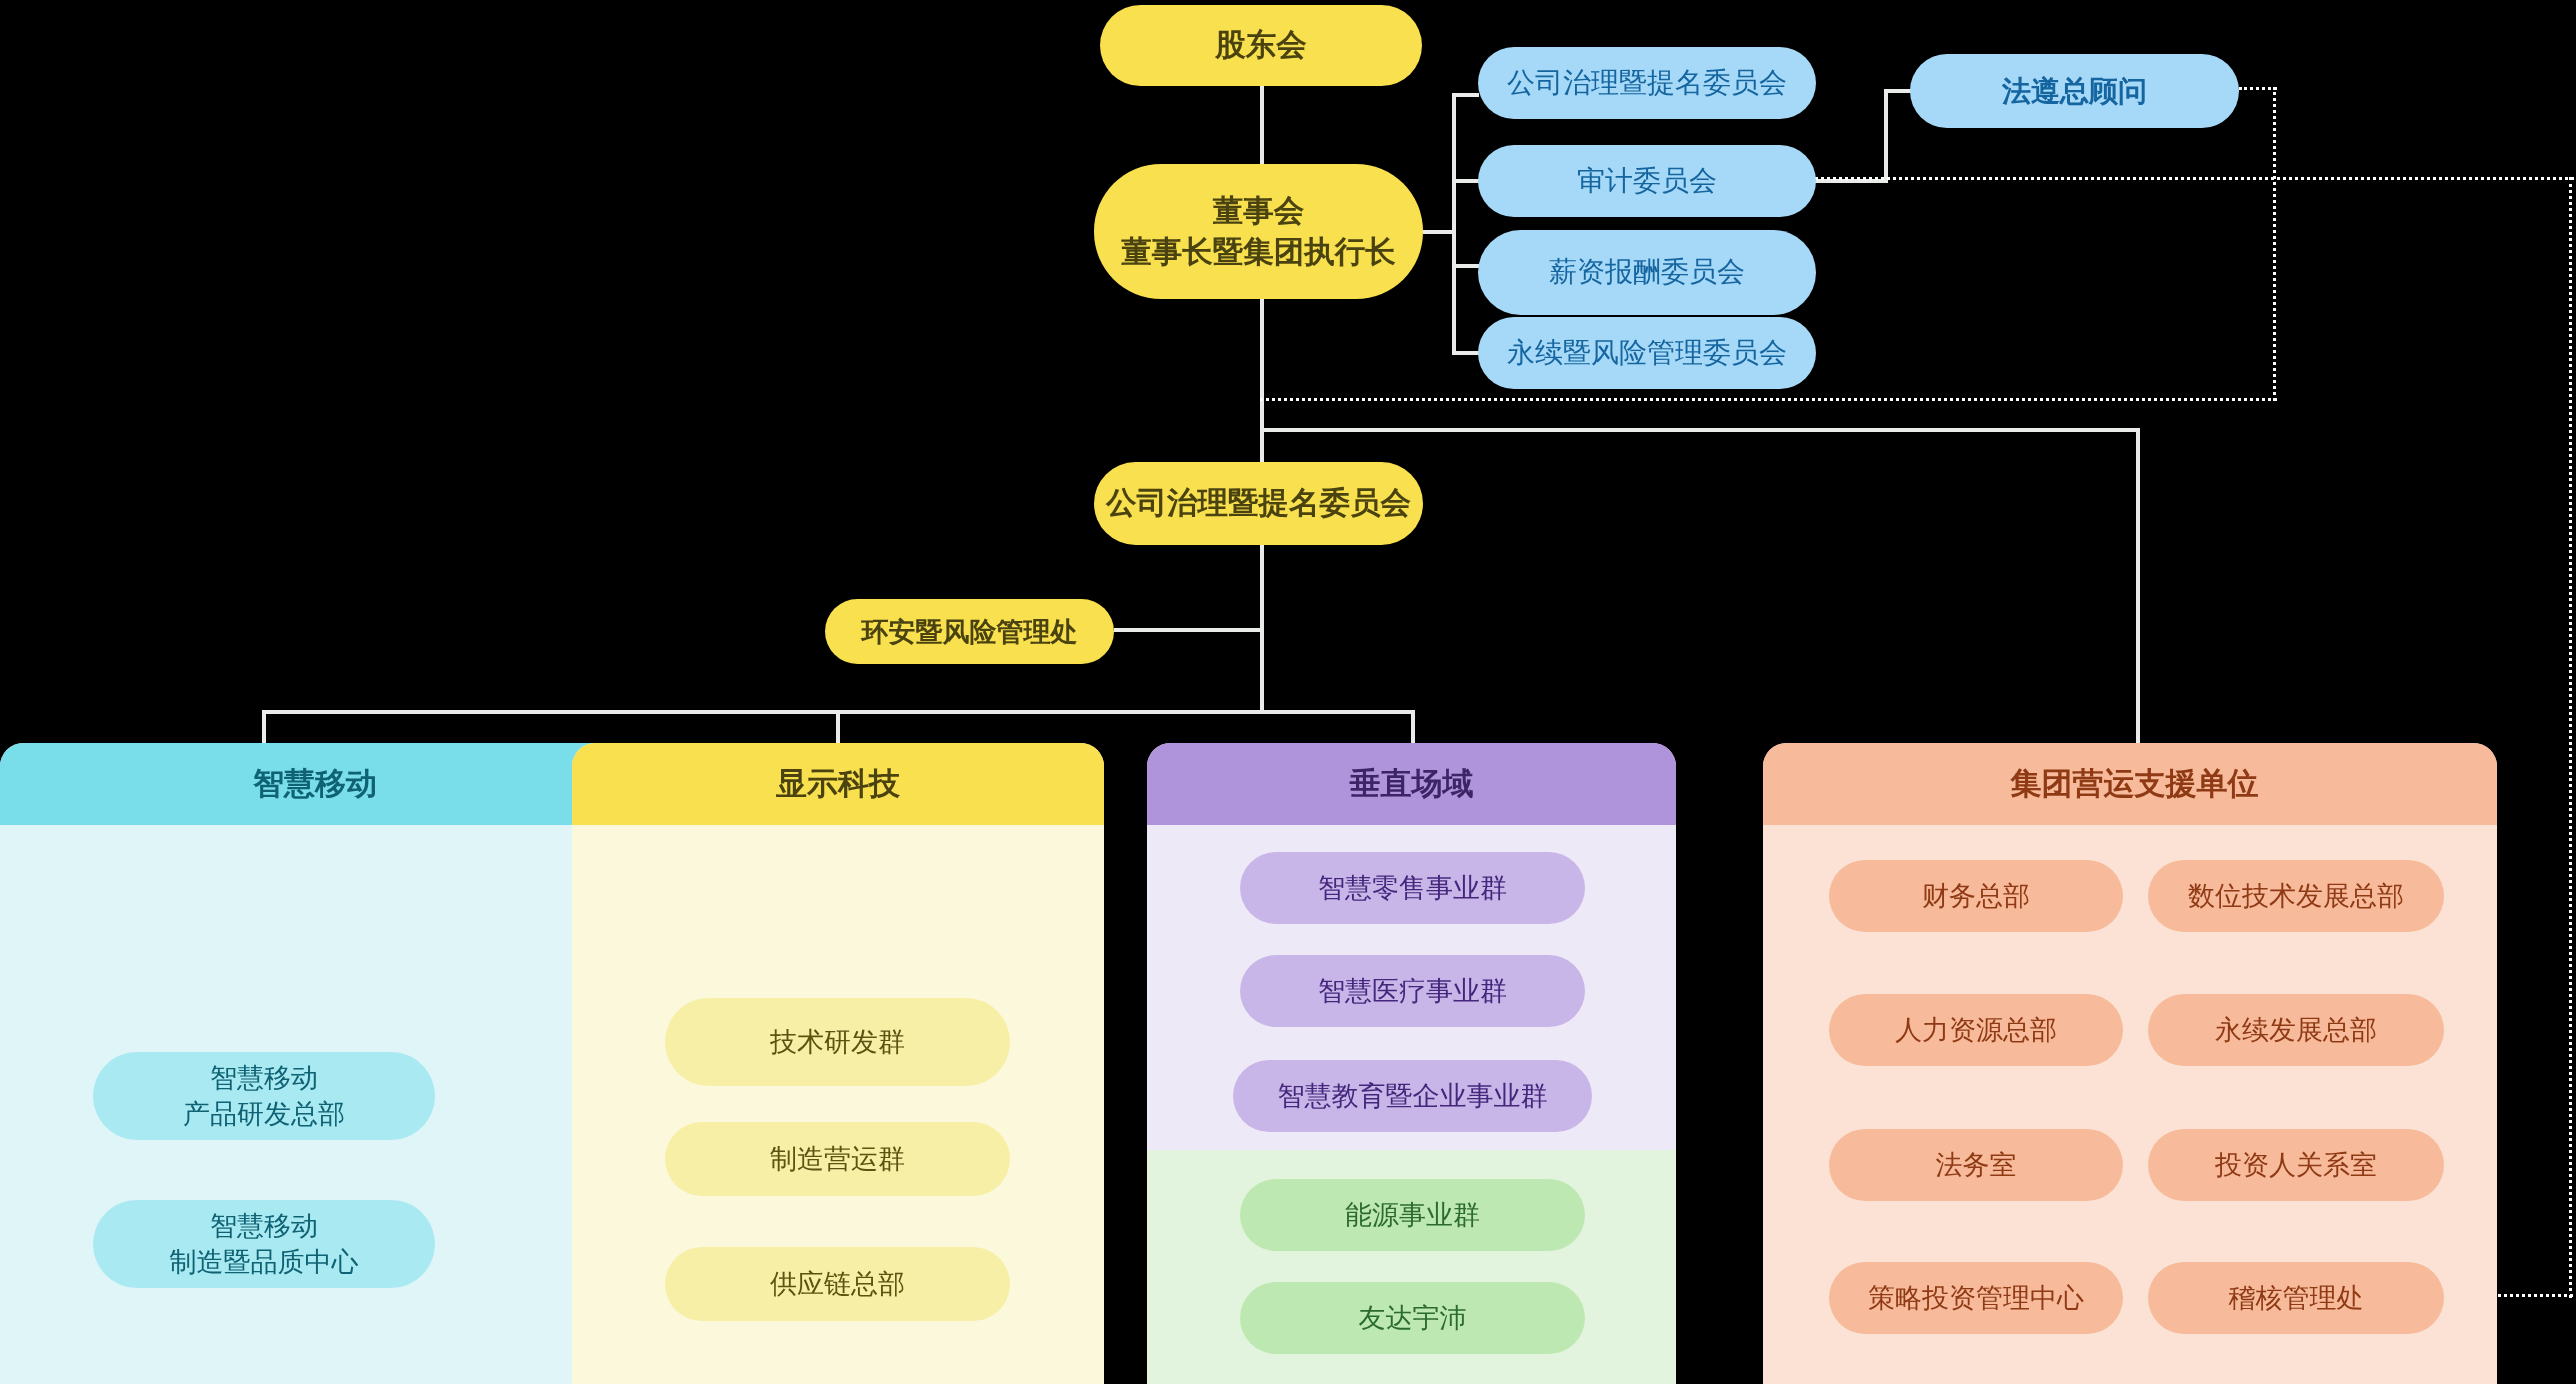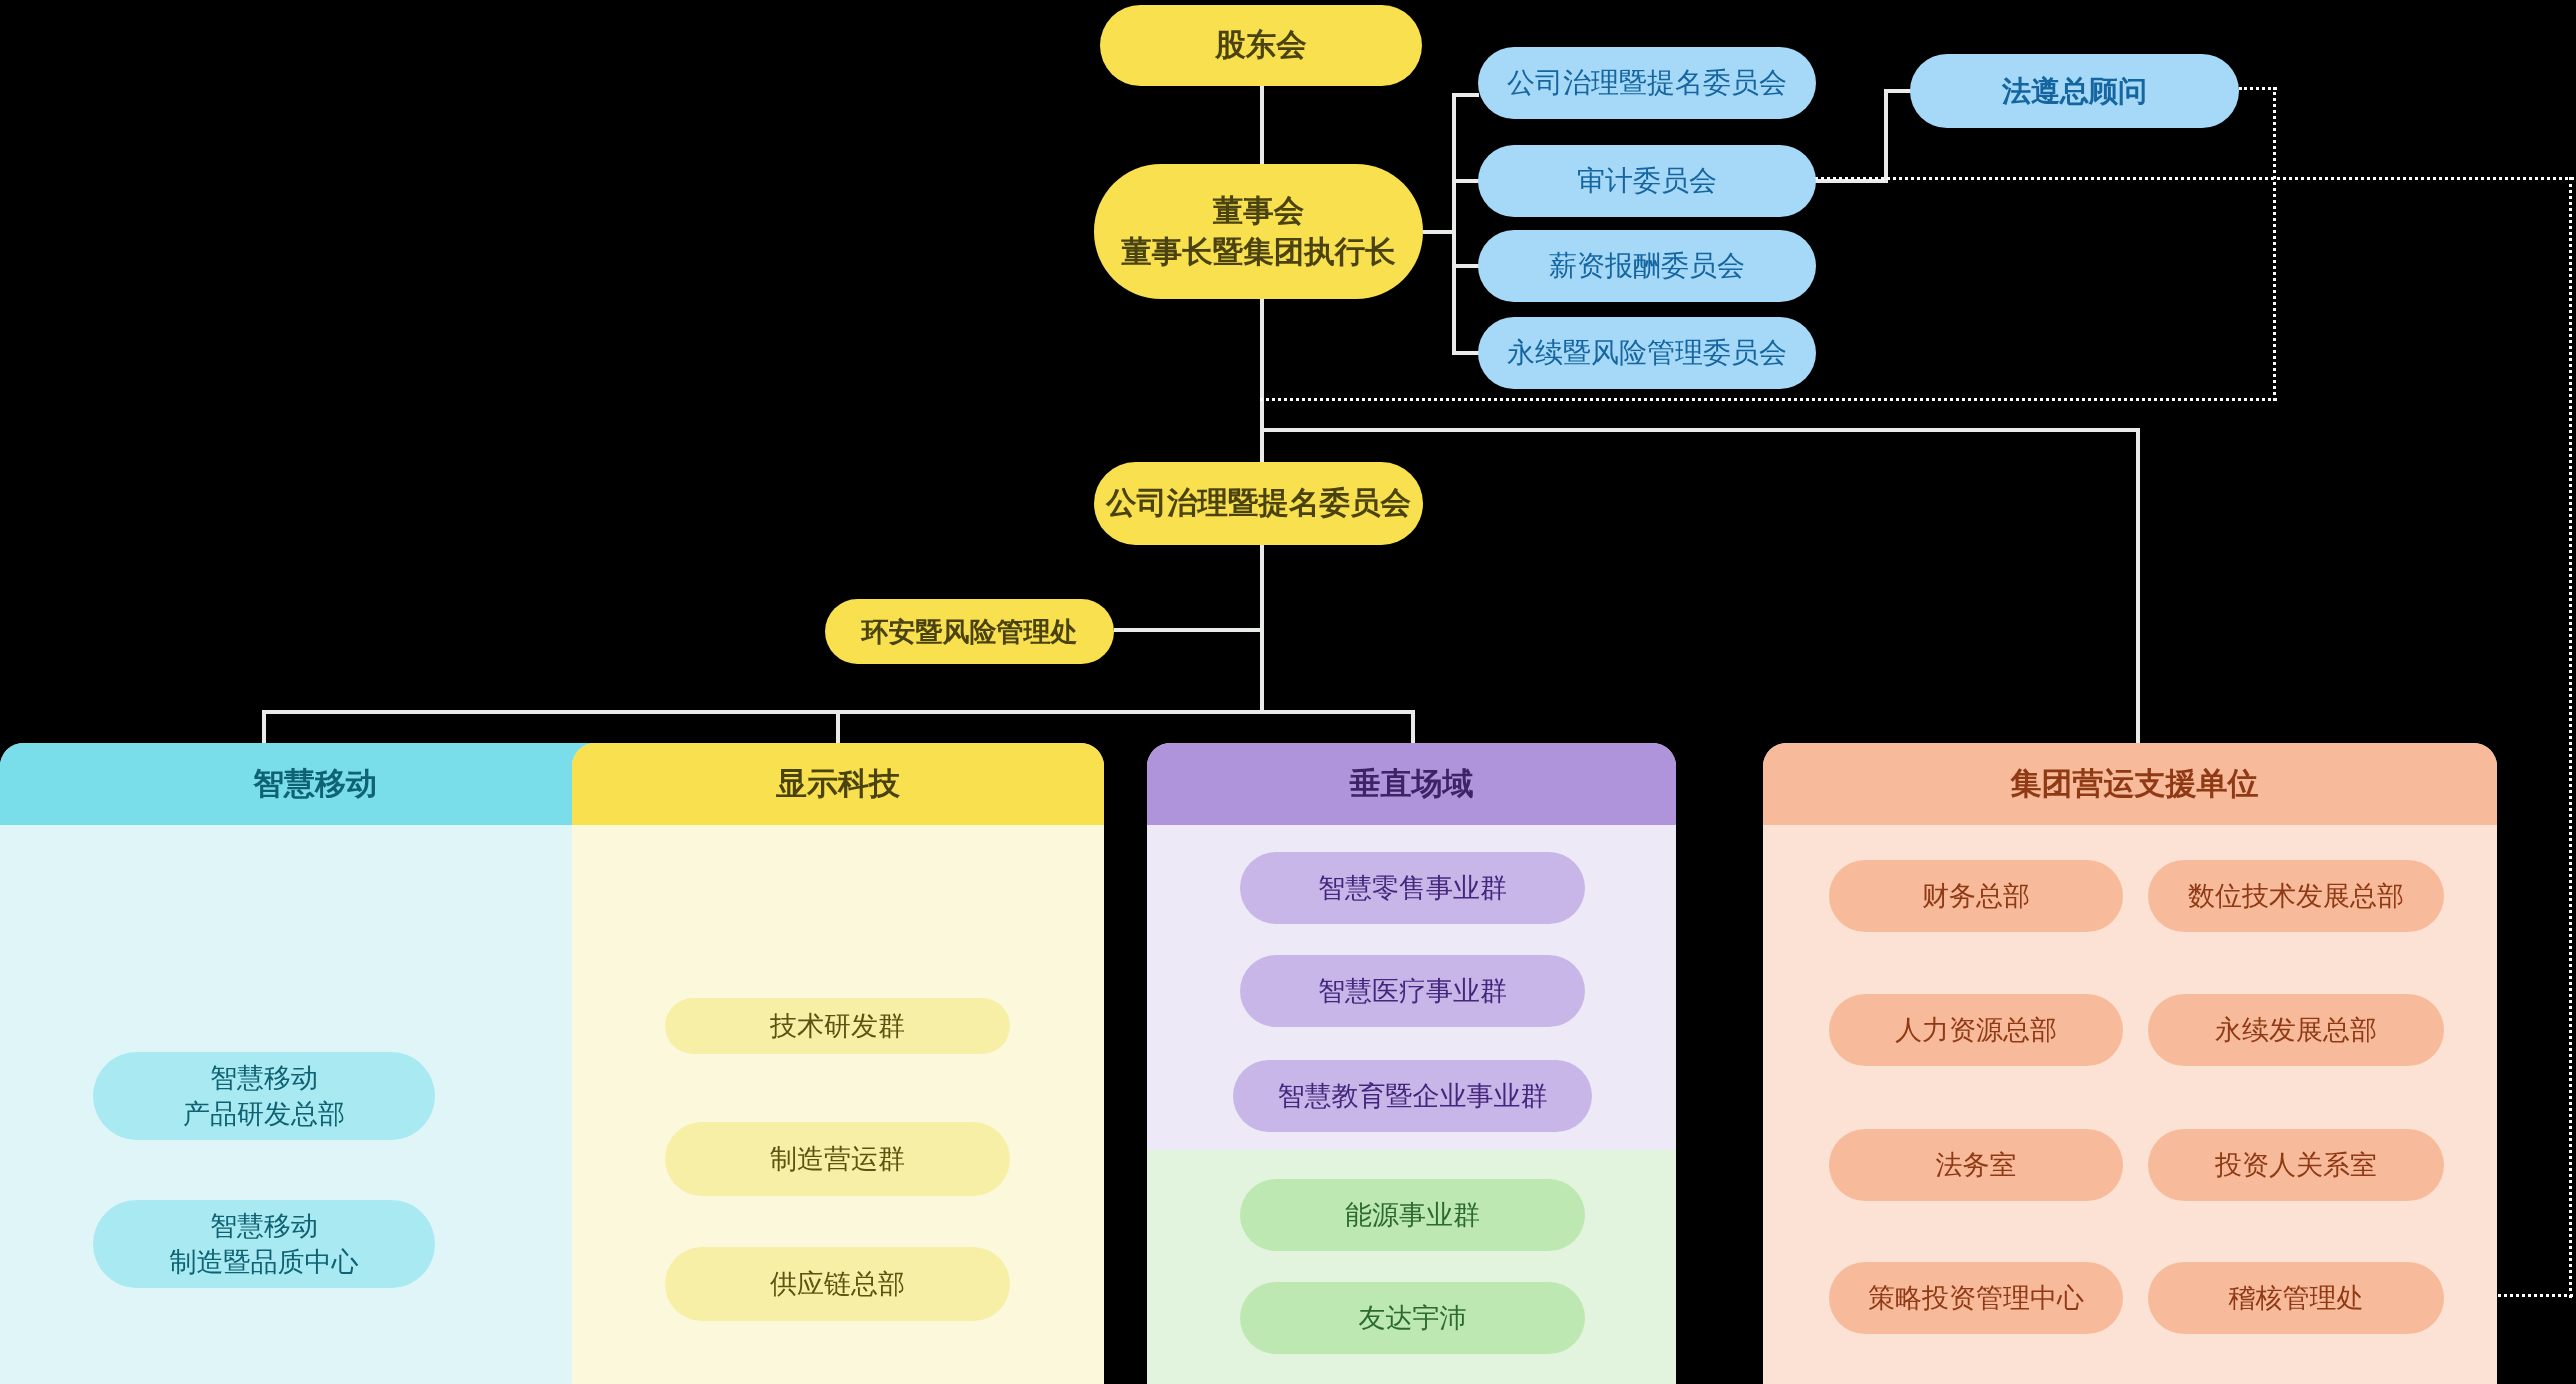--- a/index.html
+++ b/index.html
@@ -75,34 +75,34 @@
 
   <div class="pill node yellow-node" style="left:1100px;top:4.5px;width:322px;height:81px;font-size:30.5px">股东会</div>
   <div class="pill node yellow-node" style="left:1094px;top:164px;width:329px;height:135px;font-size:30.5px;border-radius:67px">董事会
 董事长暨集团执行长</div>
   <div class="pill node yellow-node" style="left:1094px;top:462px;width:329px;height:83px;font-size:30.5px">公司治理暨提名委员会</div>
   <div class="pill node yellow-node" style="left:825px;top:599px;width:289px;height:65px;font-size:27px">环安暨风险管理处</div>
   <div class="pill node blue-node" style="left:1910px;top:54px;width:329px;height:74px;font-size:29px">法遵总顾问</div>
 
   <div class="pill blue-node" style="left:1478px;top:47px;width:338px;height:72px;font-size:28px">公司治理暨提名委员会</div>
   <div class="pill blue-node" style="left:1478px;top:145px;width:338px;height:72px;font-size:28px">审计委员会</div>
-  <div class="pill blue-node" style="left:1478px;top:230px;width:338px;height:72px;font-size:28px">薪资报酬委员会</div>
+  <div class="pill blue-node" style="left:1478px;top:230px;width:338px;height:85px;font-size:28px">薪资报酬委员会</div>
   <div class="pill blue-node" style="left:1478px;top:317px;width:338px;height:72px;font-size:28px">永续暨风险管理委员会</div>
 
   <div class="panel p1" style="left:0;top:743px;width:630px;height:641px">
     <div class="panel-header">智慧移动</div>
     <div class="pill" style="left:93px;top:309px;width:342px;height:88px">智慧移动
 产品研发总部</div>
     <div class="pill" style="left:93px;top:457px;width:342px;height:88px">智慧移动
 制造暨品质中心</div>
   </div>
 
   <div class="panel p2" style="left:572px;top:743px;width:532px;height:641px">
     <div class="panel-header">显示科技</div>
-    <div class="pill" style="left:93px;top:255px;width:345px;height:56px">技术研发群</div>
+    <div class="pill" style="left:93px;top:255px;width:345px;height:88px">技术研发群</div>
     <div class="pill" style="left:93px;top:379px;width:345px;height:74px">制造营运群</div>
     <div class="pill" style="left:93px;top:504px;width:345px;height:74px">供应链总部</div>
   </div>
 
   <div class="panel p3" style="left:1147px;top:743px;width:529px;height:641px">
     <div class="green-zone"></div>
     <div class="panel-header">垂直场域</div>
     <div class="pill purple" style="left:93px;top:109px;width:345px;height:72px">智慧零售事业群</div>
     <div class="pill purple" style="left:93px;top:212px;width:345px;height:72px">智慧医疗事业群</div>
     <div class="pill purple" style="left:86px;top:317px;width:359px;height:72px">智慧教育暨企业事业群</div>

